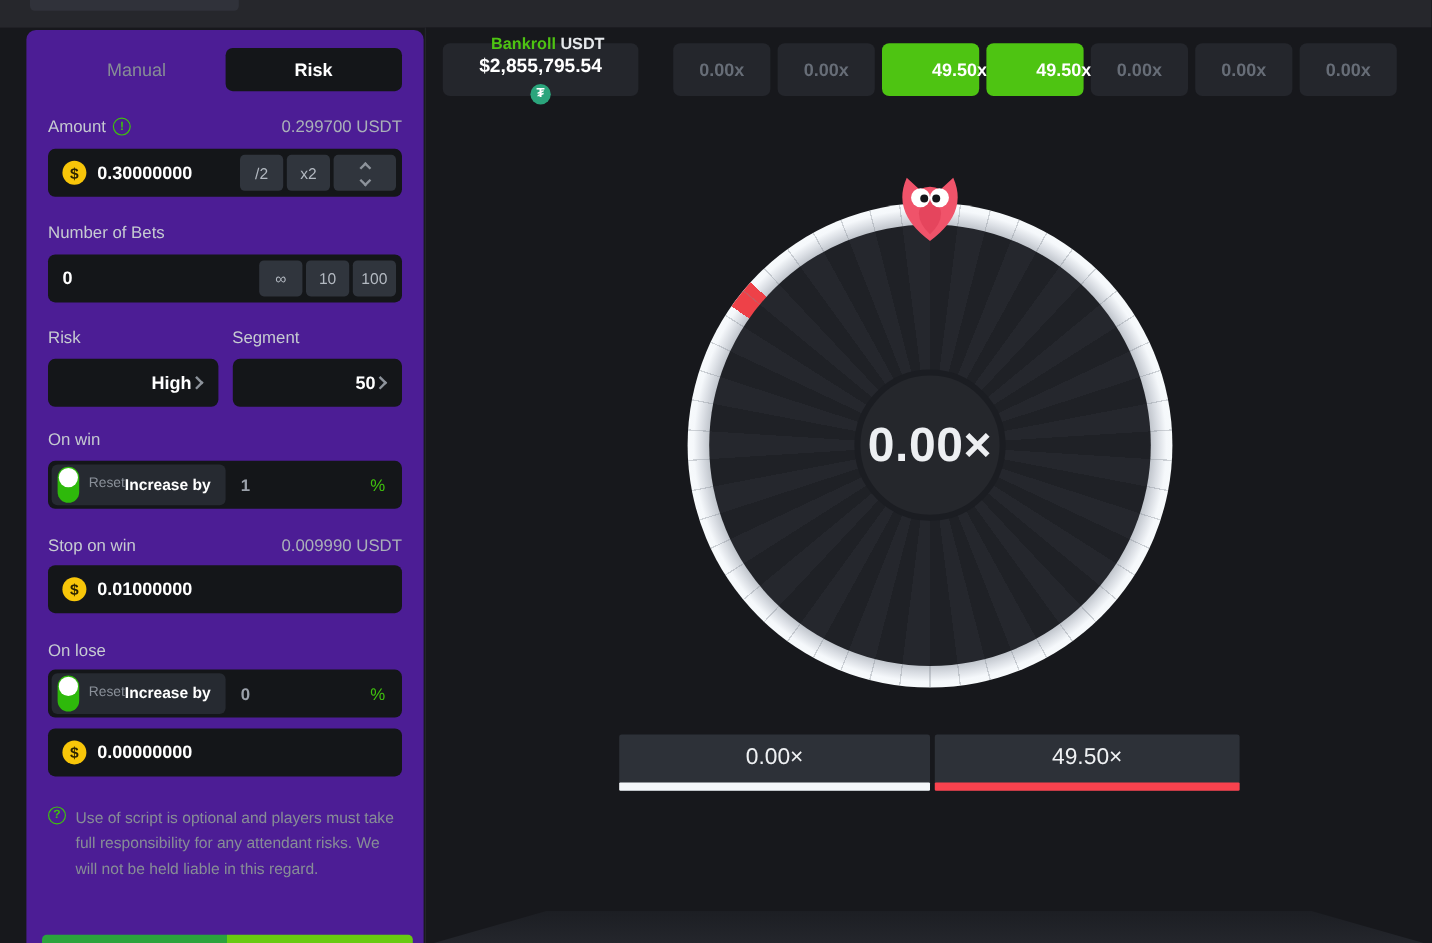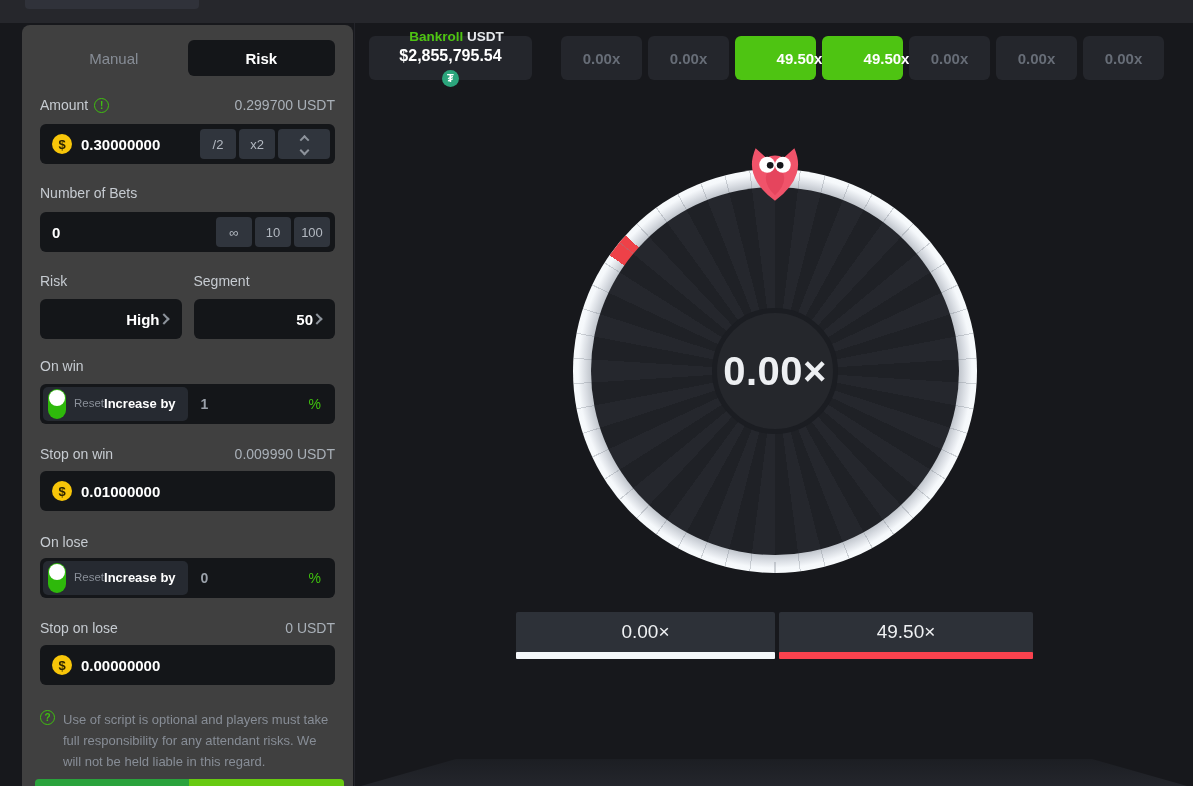--- a/index.html
+++ b/index.html
@@ -11,21 +11,21 @@
     color:#e8eaed;
   }
   
   .top-bar { position:absolute; left:0; top:0; width:100%; height:23px; background:#26272c; }
   .top-tab { position:absolute; left:25px; top:0; width:174px; height:9px; background:#30323a; border-radius:0 0 4px 4px; }
   .v-divider { position:absolute; left:354px; top:23px; bottom:0; width:1px; background:#23242a; }
 
   
   .panel {
     position:absolute; left:22px; top:25px; width:331px; height:761px;
-    background:#404040; border-radius:8px 8px 0 0; padding:15px 18px 8px 18px;
+    background:#4c1d95; border-radius:8px 8px 0 0; padding:15px 18px 8px 18px;
   }
   .tabs { display:flex; height:36px; }
   .tab { flex:1; display:flex; align-items:center; justify-content:center;
          font-size:15px; color:#878d96; border-radius:6px; cursor:pointer; }
   .tab.active { background:#141619; color:#ffffff; font-weight:bold; }
 
   .label-row { display:flex; justify-content:space-between; align-items:center; margin-top:21px; }
   .label-row .lbl { font-size:14px; color:#c6cbd1; display:flex; align-items:center; gap:6px; }
   .label-row .val { font-size:14px; color:#a9b0b8; }
   .circle-ico {
@@ -241,24 +241,20 @@
       <span class="vpill"></span>
       <span class="toggle-labels">
         <span class="t1">Reset</span>
         <span class="t2">Increase by</span>
       </span>
     </span>
     <span class="onwin-val">0</span>
     <span class="pct">%</span>
   </div>
 
-  <div class="label-row" style="margin-top:22px">
-    <span class="lbl">Stop on lose</span>
-    <span class="val">0 USDT</span>
-  </div>
   <div class="input-row" style="margin-top:9px">
     <span class="coin">$</span>
     <span class="input-value">0.00000000</span>
   </div>
 
   <div class="disclaimer">
     <span class="circle-ico">?</span>
     <span class="txt">Use of script is optional and players must take full responsibility for any attendant risks. We will not be held liable in this regard.</span>
   </div>
 

